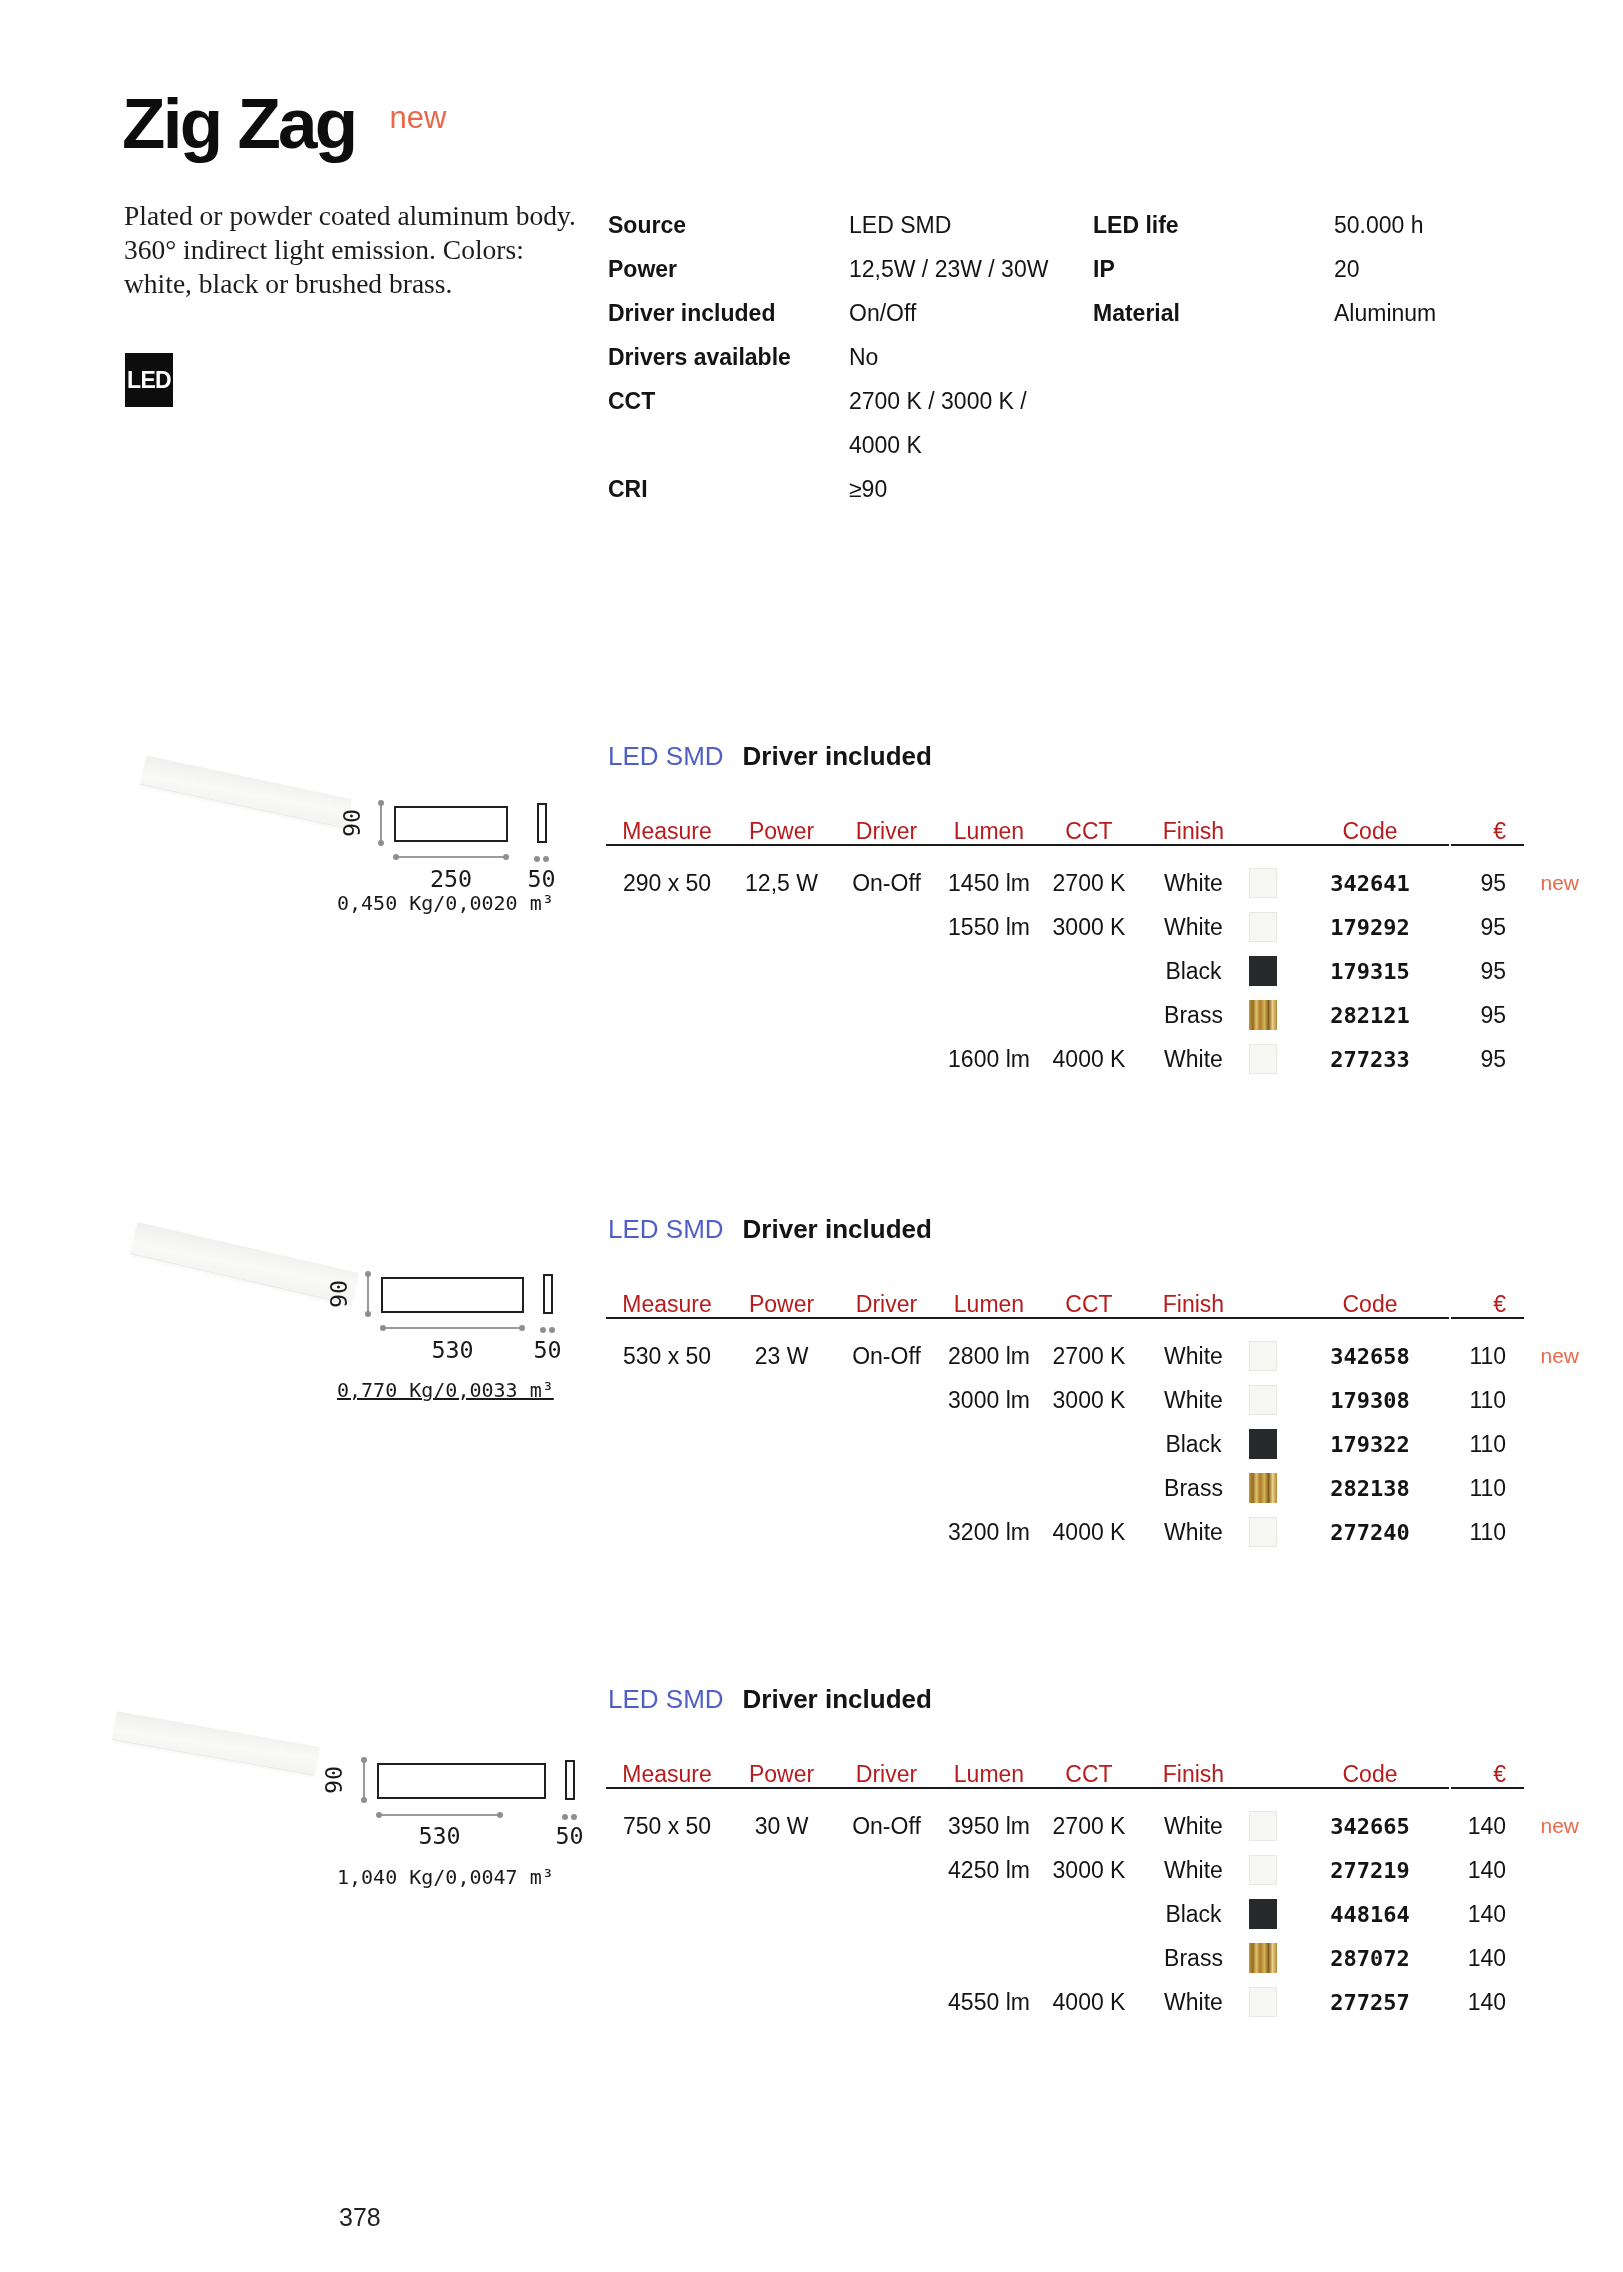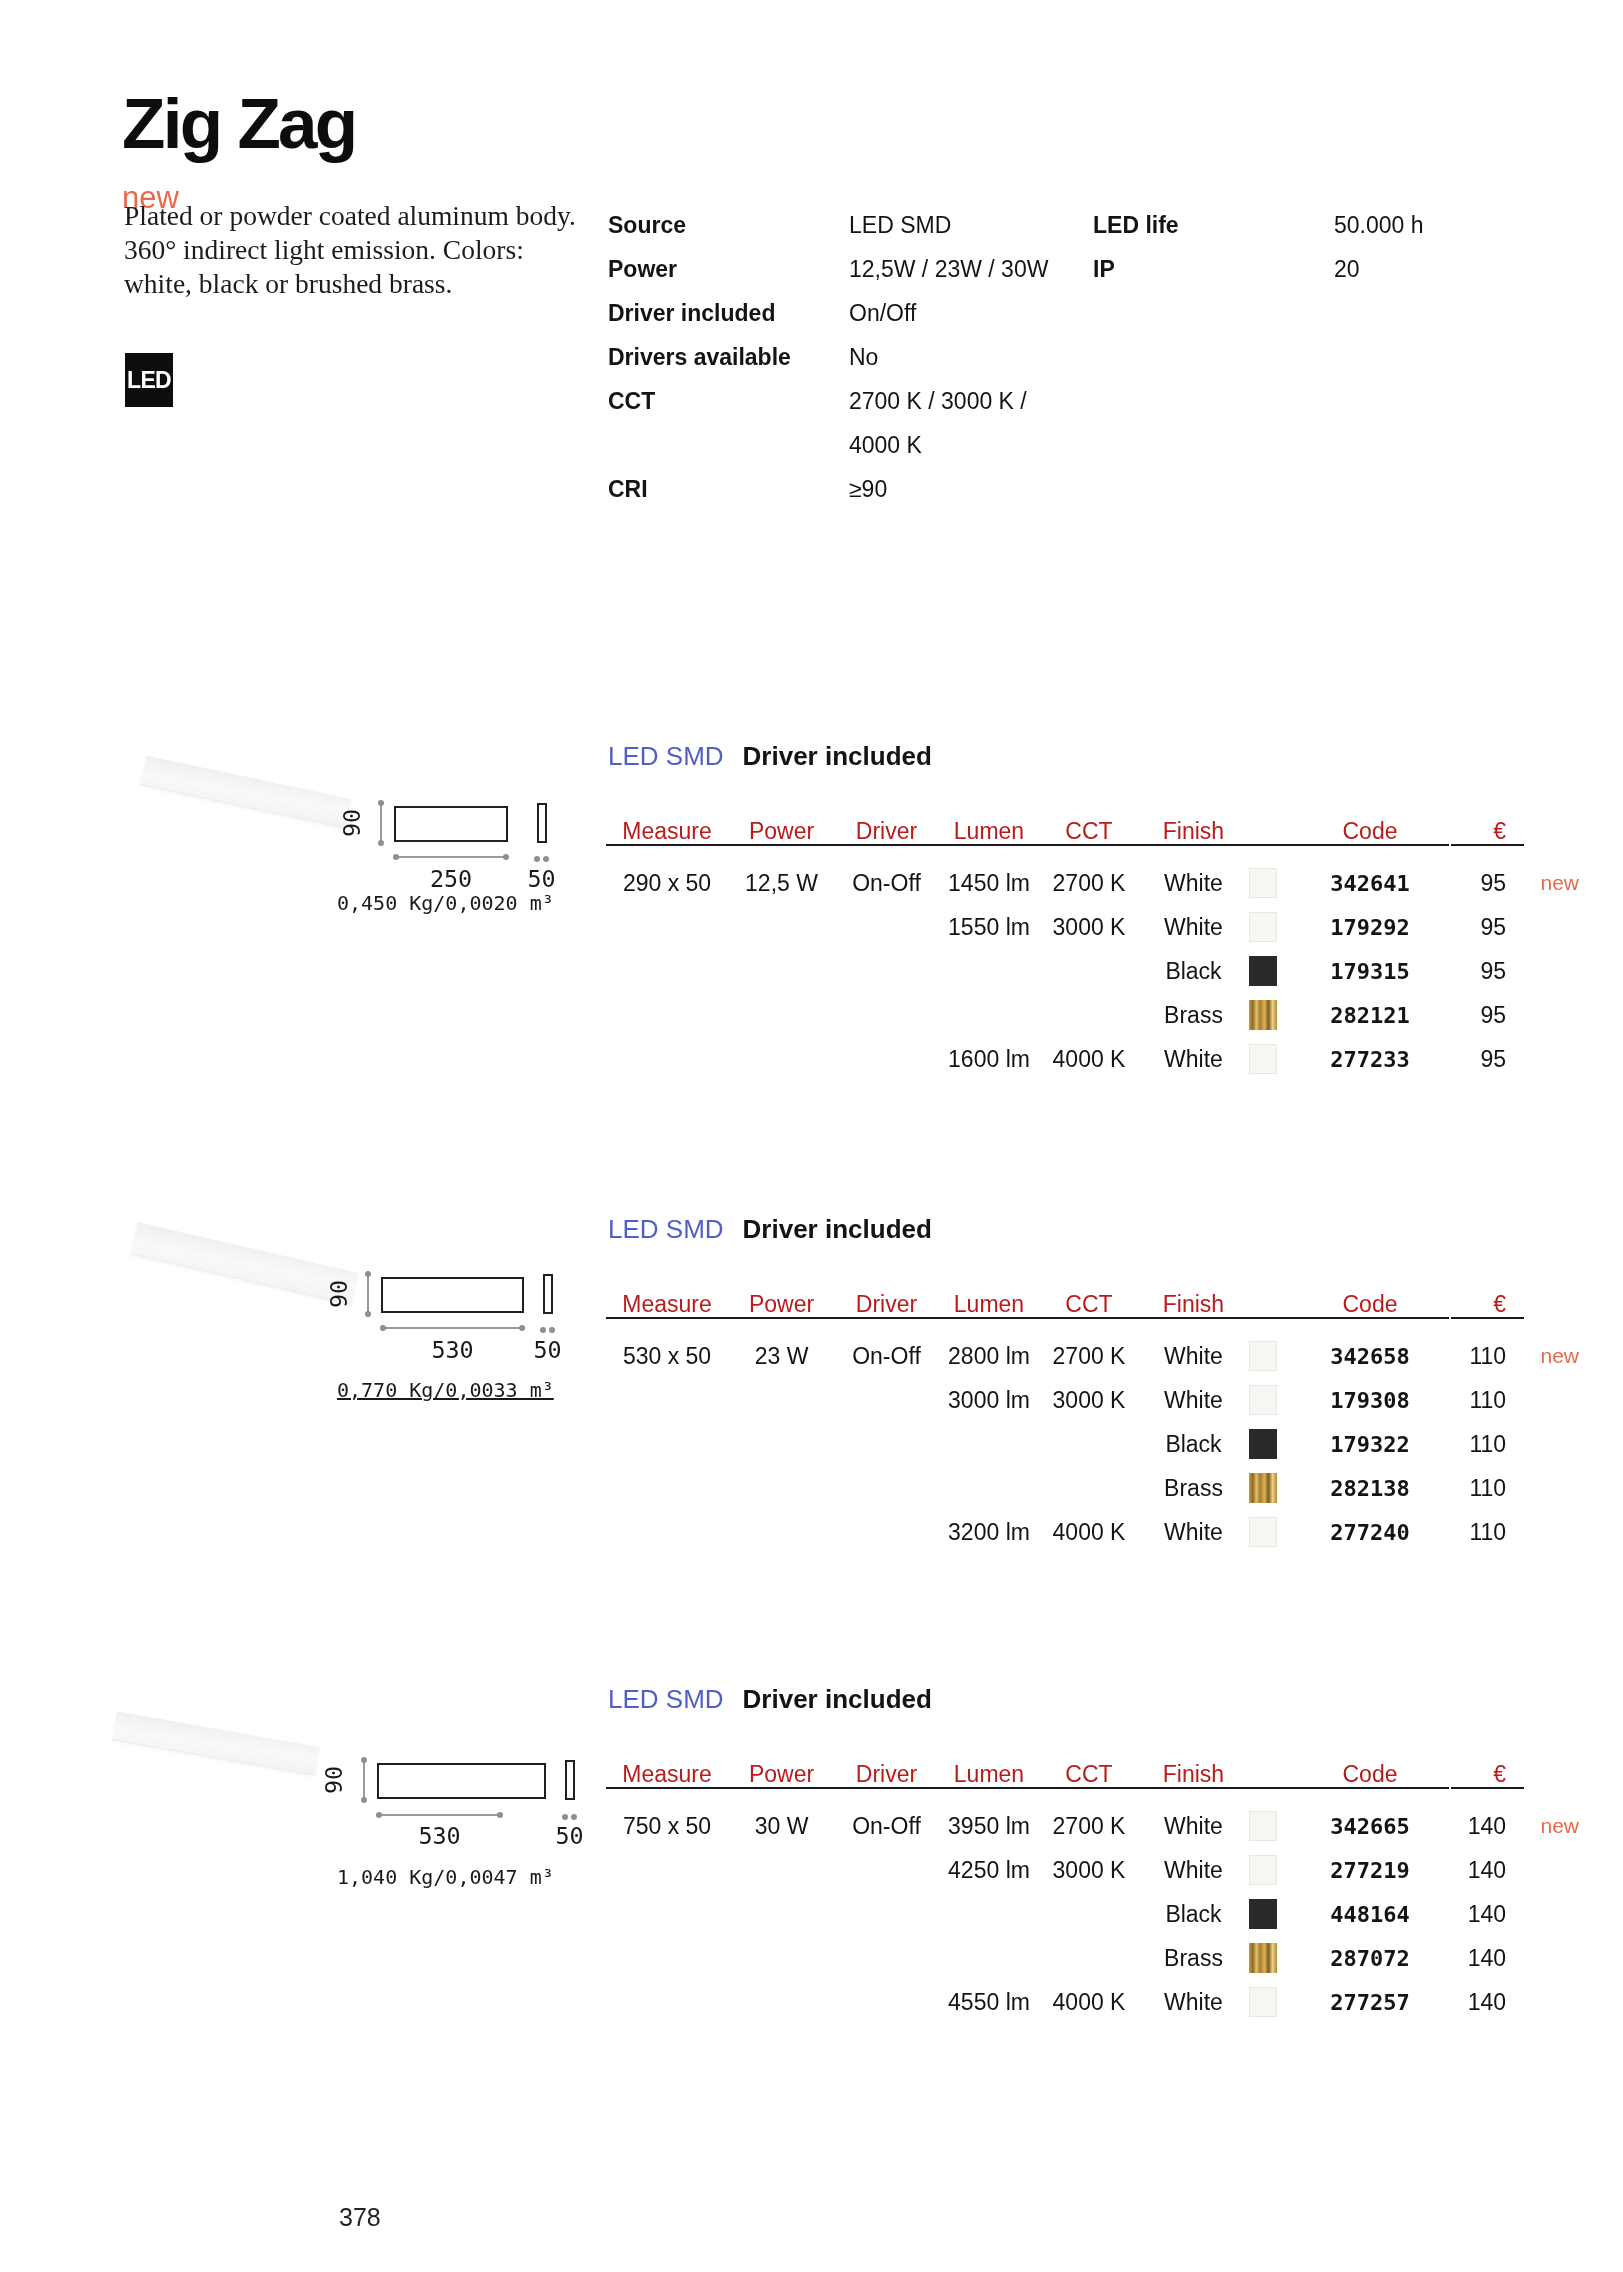--- a/index.html
+++ b/index.html
@@ -76,21 +76,21 @@
   .sw-black{background:#27292a;}
   .sw-brass{background:linear-gradient(90deg,#c79a3e 0%,#8f6a22 14%,#e3c06e 26%,#a87c28 40%,#d9b258 55%,#7e5d1d 70%,#ecd089 84%,#b08932 100%);}
 
   .page-num{position:absolute;font-size:25px;color:#222;}
 </style>
 </head>
 <body>
 
 <div class="page">
 
-  <div class="abs" style="left:122px;top:88px;display:flex;align-items:flex-start;gap:9px;flex-direction:column;">
+  <div class="abs" style="left:122px;top:88px;display:flex;align-items:flex-start;gap:34px;">
     <span class="title">Zig Zag</span>
     <span class="title-new" style="margin-top:12.4px;">new</span>
   </div>
 
   <div class="abs descr" style="left:124px;top:199px;">Plated or powder coated aluminum body. 360° indirect light emission. Colors: white, black or brushed brass.</div>
 
   <div class="abs led-badge" style="left:125px;top:353px;">LED</div>
 
   <div class="specs-col" style="left:608px;top:203px;">
     <div class="spec-row">
@@ -123,20 +123,24 @@
   </div>
 
   <div class="specs-col" style="left:1093px;top:203px;">
     <div class="spec-row">
       <span class="spec-label">LED life</span>
       <span class="spec-value">50.000 h</span>
     </div>
     <div class="spec-row">
       <span class="spec-label">IP</span>
       <span class="spec-value">20</span>
+    </div>
+    <div class="spec-row">
+      <span class="spec-label">Material</span>
+      <span class="spec-value">Aluminum</span>
     </div>
   </div>
 
   <div class="sec" style="top:741px;">
     <div class="sec-heading">
       <span class="sec-led">LED SMD</span>
       <span>Driver included</span>
     </div>
 
     <div class="photo" style="left:141px;top:36px;width:210px;height:29px;transform:rotate(12deg);"></div>

